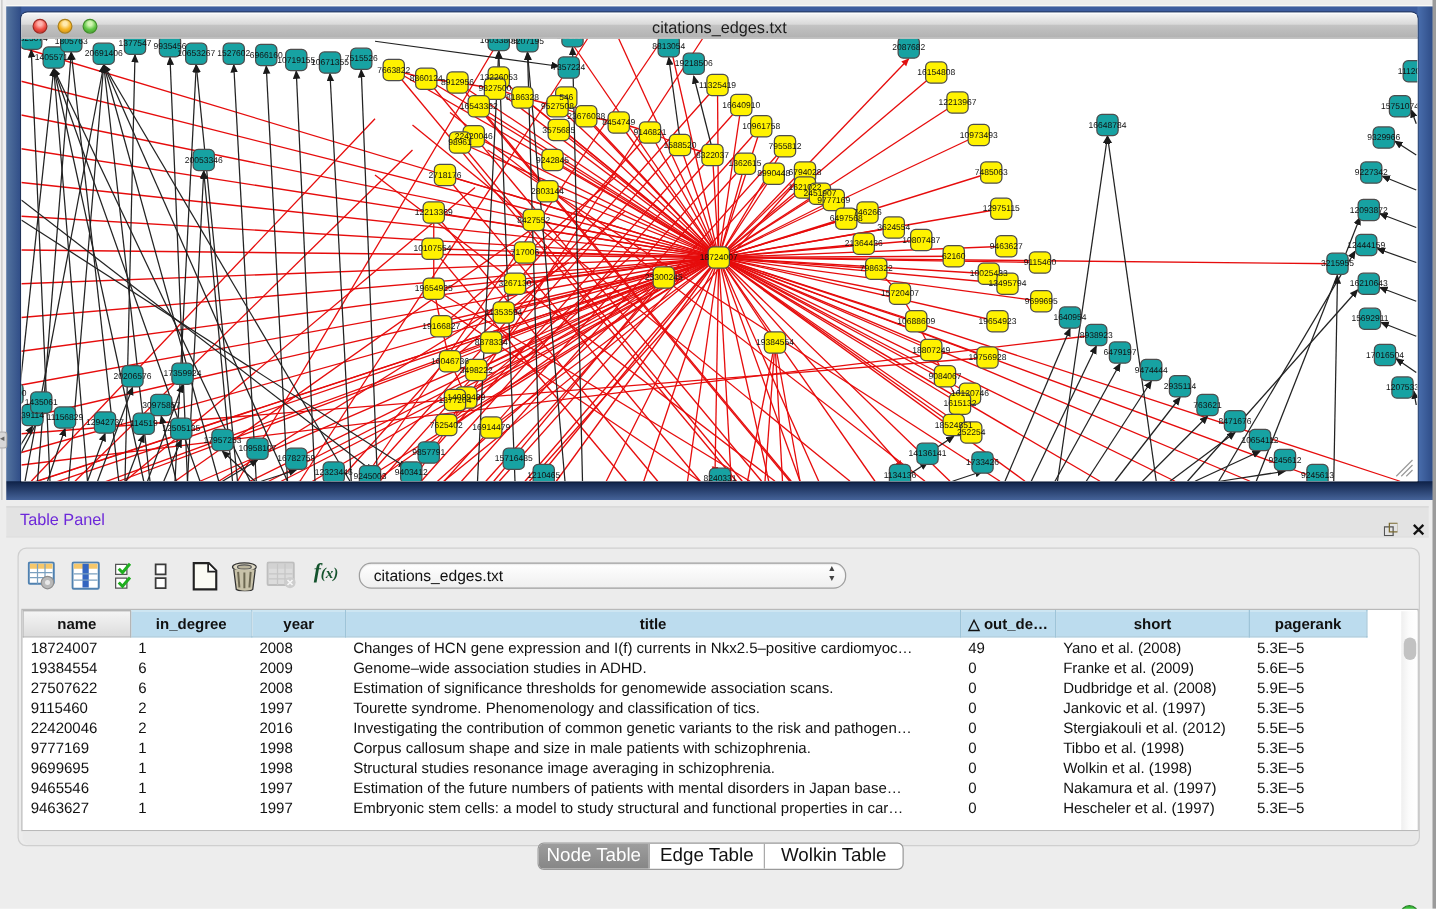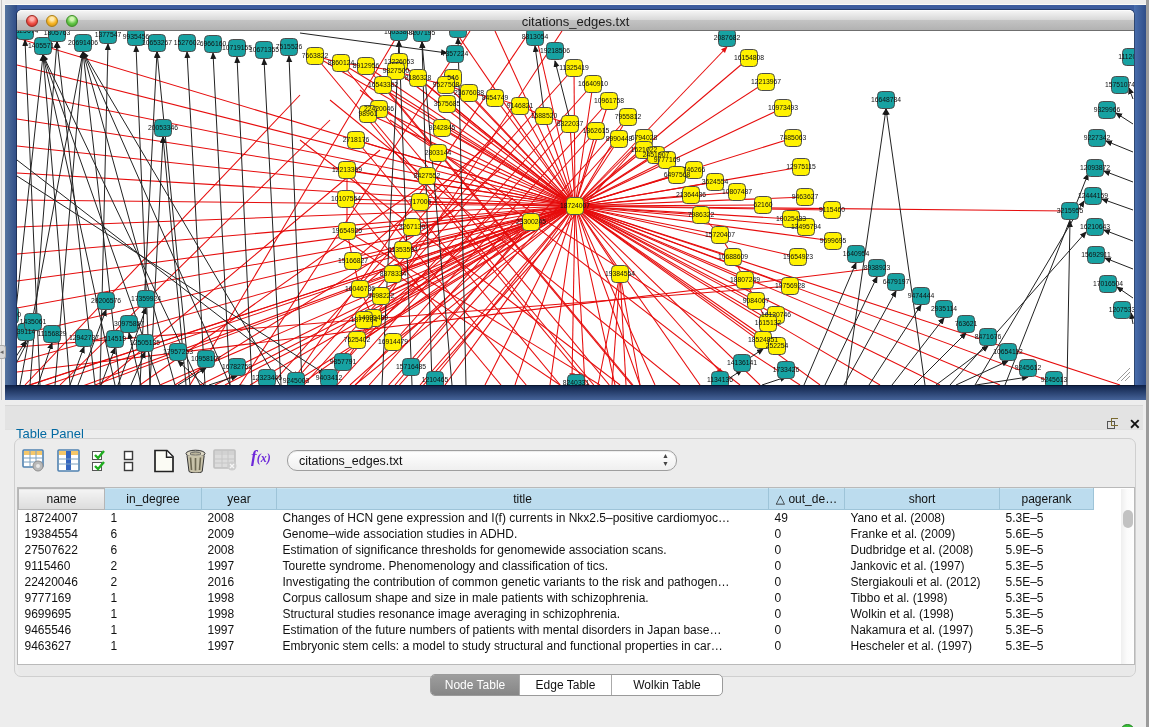--- a/index.html
+++ b/index.html
@@ -16,45 +16,45 @@
 #titlebar{position:absolute;left:0;top:0;width:100%;height:21px;border-radius:5px 5px 0 0;background:linear-gradient(#f4f4f4,#d9d9d9 45%,#c4c4c4 46%,#b2b2b2);border-bottom:1px solid #6f6f6f;border-top:1px solid #fbfbfb}
 #titlebar .title{position:absolute;left:0;right:0;top:3px;text-align:center;font-size:13px;color:#1c1c1c}
 .tl{position:absolute;top:4px;width:12px;height:12px;border-radius:50%}
 #tlr{left:9px;background:radial-gradient(circle at 50% 30%,#ffb3ae 0 18%,#ee4f45 55%,#b5241c);border:1px solid #9e2720}
 #tly{left:29px;background:radial-gradient(circle at 50% 30%,#ffeaaf 0 18%,#f6b424 55%,#c58a12);border:1px solid #ac7f16}
 #tlg{left:49px;background:radial-gradient(circle at 50% 30%,#d2f5b3 0 18%,#61c646 55%,#3f9427);border:1px solid #3e8e27}
 #canvas{position:absolute;left:0;top:21px;width:1117px;height:354px;background:#fff;overflow:hidden}
 
 #panelarea{position:absolute;left:0;top:400px;width:1149px;height:327px;background:#ededed}
 #tpbar{position:absolute;left:5px;top:5px;width:1138px;height:25px;background:#e3e3e3;border-top:1px solid #d6d6d6;border-bottom:1px solid #e0e0e0}
-#tpbar .lbl{position:absolute;left:11px;top:20px;font-size:13px;color:#0369a1}
+#tpbar .lbl{position:absolute;left:11px;top:2px;font-size:13px;color:#6d28d9}
 #tpfloat{position:absolute;left:1102px;top:12px;width:11px;height:11px}
 #tpclose{position:absolute;left:1124px;top:10px;font-size:14px;font-weight:bold;color:#111}
 #container{position:absolute;left:14px;top:38px;width:1122px;height:239px;background:#ececec;border:1px solid #cfcfcf;border-radius:7px}
 
 #toolbar{position:absolute;left:0;top:0;width:100%;height:48px}
 .tbi{position:absolute;top:10px}
 #combo{position:absolute;left:272px;top:11px;width:390px;height:21px;background:linear-gradient(#ffffff,#efefef);border:1px solid #9e9e9e;border-radius:10px;box-shadow:inset 0 1px 1px rgba(0,0,0,.08)}
 #combo .ct{position:absolute;left:11px;top:3px;font-size:12.5px;color:#111}
 #combo .arr{position:absolute;right:4px;top:1px;width:13px;height:18px;color:#444;font-size:7px;line-height:8px;text-align:center}
 
 #tbl{position:absolute;left:2px;top:48px;width:1118px;height:178px;background:#fff;border:1px solid #b9b9b9;overflow:hidden}
 table{border-collapse:collapse;table-layout:fixed;width:1075px;font-size:12px;color:#111}
-th{height:21px;background:#bcdcee;border:1px solid #9ec4d8;border-top:1px solid #cde6f2;font-weight:normal;font-size:12px;text-align:center;overflow:hidden;white-space:nowrap}
+th{height:21px;background:#bcdcee;border:1px solid #9ec4d8;border-top:1px solid #cde6f2;font-weight:bold;font-size:12px;text-align:center;overflow:hidden;white-space:nowrap}
 th.first{background:linear-gradient(#f4f4f4,#dcdcdc);border:1px solid #b5b5b5}
 td{height:16px;padding:0 0 0 6px;overflow:hidden;white-space:nowrap}
 .c1{width:86px}.c2{width:97px}.c3{width:75px}.c4{width:492px}.c5{width:76px}.c6{width:155px}.c7{width:94px}
 
 #vsb{position:absolute;left:1103px;top:1px;width:15px;height:176px;background:linear-gradient(90deg,#efefef,#fbfbfb 40%,#ffffff)}
 #vsb .thumb{position:absolute;left:2px;top:21px;width:10px;height:18px;border-radius:5px;background:#c2c2c2}
 #tblfoot{position:absolute;left:3px;top:226px;width:1116px;height:11px;background:#e9e9e9;border-radius:0 0 6px 6px}
 
 #tabs{position:absolute;left:430px;top:274px;width:293px;height:22px;border:1px solid #9a9a9a;border-radius:5px;background:#fff;overflow:hidden;display:flex}
 #tabs .t1{width:89px}#tabs .t2{width:92px}#tabs .t3{width:110px}
-#tabs div{text-align:center;font-size:12px;color:#111;line-height:20px;border-right:1px solid #aaa}
+#tabs div{text-align:center;font-size:15px;color:#111;line-height:20px;border-right:1px solid #aaa}
 #tabs div:last-child{border-right:none}
 #tabs .sel{background:linear-gradient(#9d9d9d,#868686);color:#fff}
 
 #status{position:absolute;left:0;top:321px;width:1149px;height:24px}
 #status .mem{position:absolute;right:40px;top:5px;font-size:12px;color:#1d1d1d}
 #status .dot{position:absolute;right:14px;top:3px;width:15px;height:15px;border-radius:50%;background:#35c135;border:1.5px solid #267c26}
 </style></head>
 <body>
 <div id="root">
   <div id="bluezone"></div>
@@ -684,21 +684,21 @@
             <path d="M3 6.5l2 16c3 2 11 2 13.2 0l2-16" fill="#c8c2a9" stroke="#333"></path>
             <path d="M6.5 8.5l1 12.5M11.5 9v12.5M16.5 8.5l-1 12.5" stroke="#6d6852" stroke-width="1.6"></path>
           </svg>
         <svg class="tbi" style="left:198px" width="24" height="23" opacity="0.55">
             <rect x="1" y="1" width="21" height="18" fill="#cfcfcf" stroke="#9a9a9a" stroke-width="1.6" rx="1"></rect>
             <rect x="2" y="2" width="19" height="4" fill="#bdbdbd"></rect>
             <path d="M2 10h19M2 14h19M9 2v17M15 2v17" stroke="#a8a8a8"></path>
             <circle cx="19" cy="17" r="4.5" fill="#b5b5b5"></circle>
             <path d="M17 15l4 4m0-4l-4 4" stroke="#fff" stroke-width="1.4"></path>
           </svg>
-        <div class="tbi" style="left:236px;top:8px;font-family:'Liberation Serif',serif;font-style:italic;font-weight:bold;font-size:17px;color:#6d28d9">f<span style="font-size:12px">(x)</span></div>
+        <div class="tbi" style="left:236px;top:8px;font-family:'Liberation Serif',serif;font-style:italic;font-weight:bold;font-size:17px;color:#14532d">f<span style="font-size:12px">(x)</span></div>
         <div id="combo">
             <span class="ct">citations_edges.txt</span>
             <span class="arr">▲<br>▼</span>
           </div>
       </div>
       <div id="tbl">
         <table>
           <tbody>
               <tr>
                 <th class="first c1">name</th>

